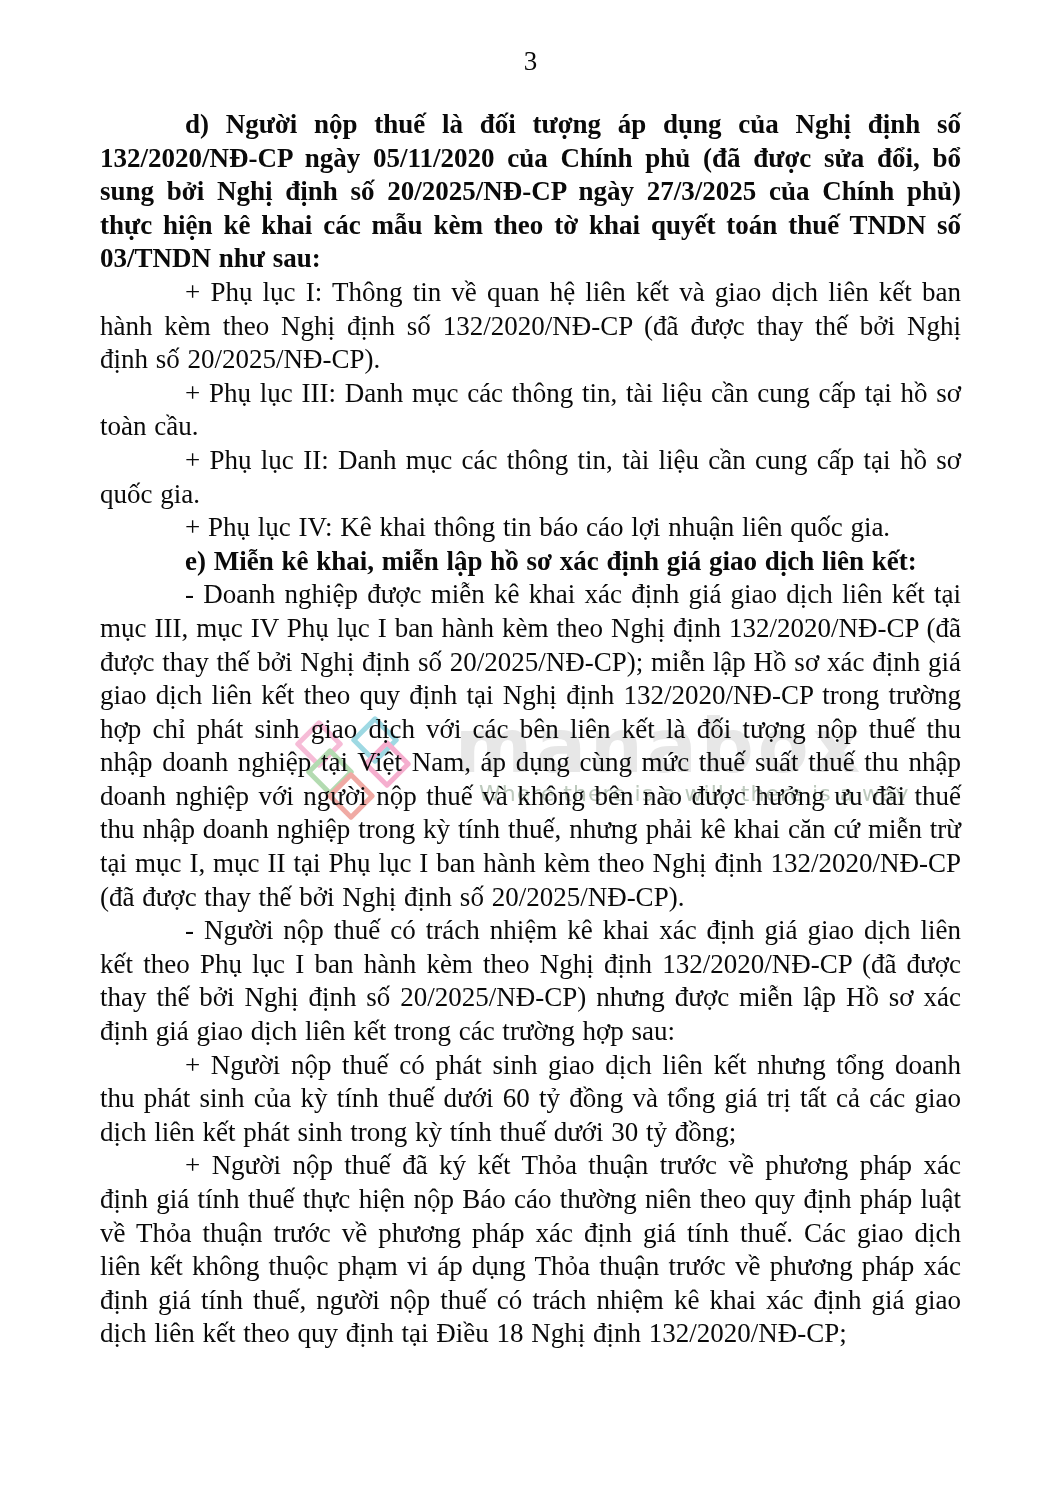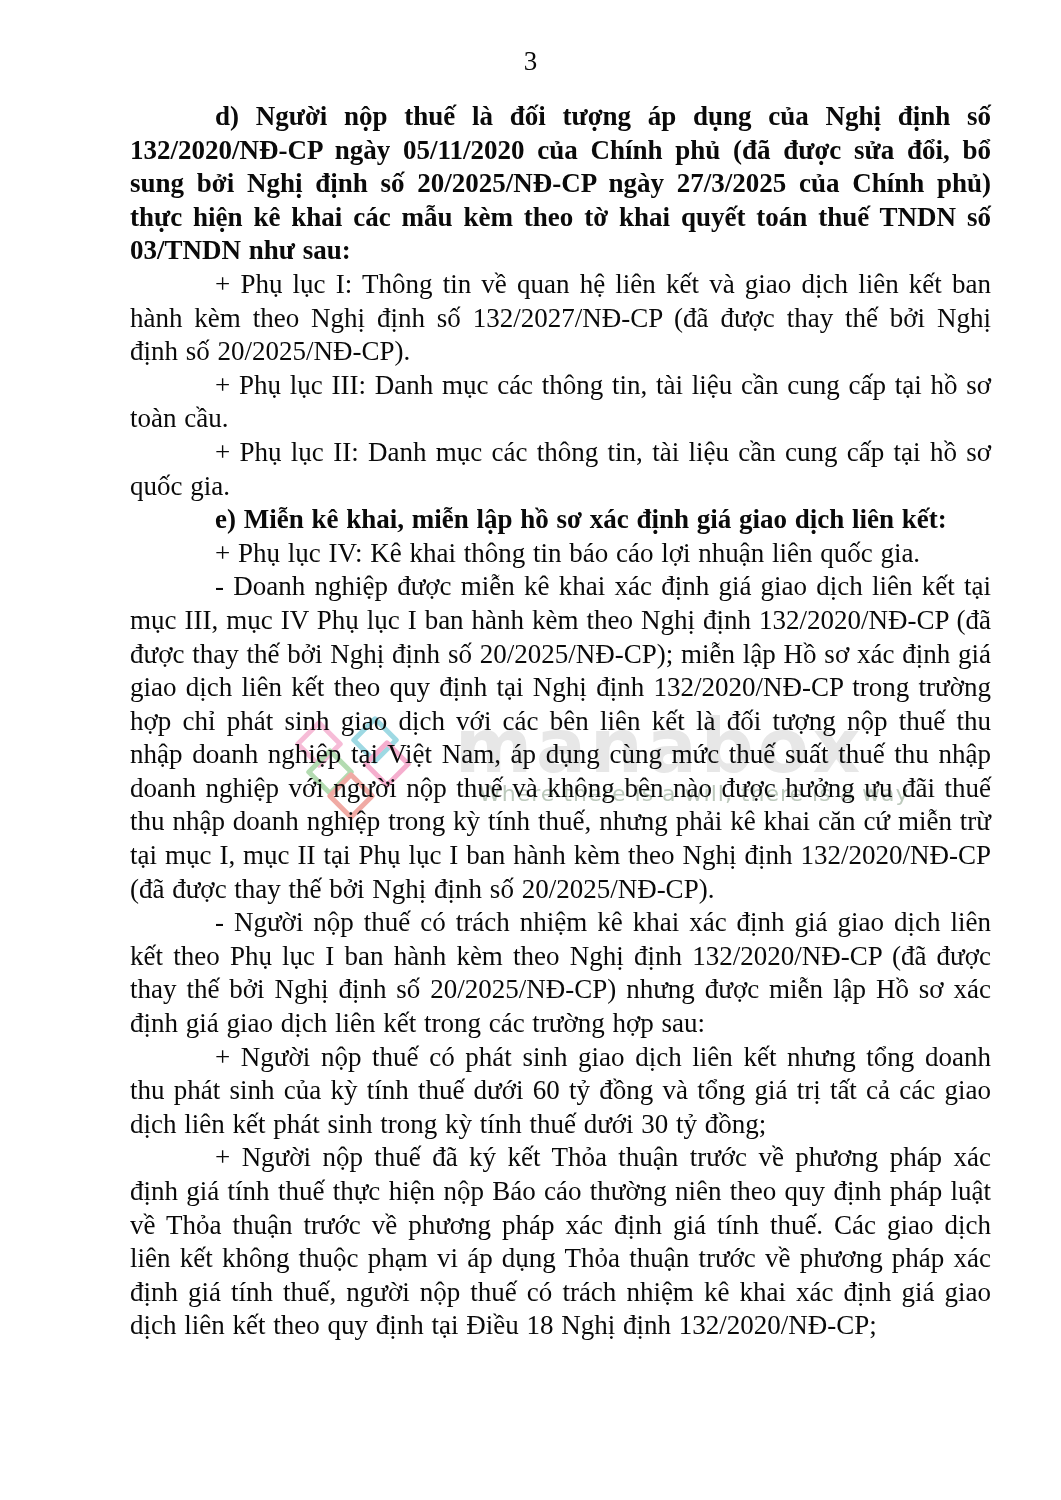--- a/index.html
+++ b/index.html
@@ -51,24 +51,23 @@
     left: 0;
     width: 100%;
     text-align: center;
     font-size: 27px;
     line-height: 32px;
     z-index: 2;
   }
   .content {
     position: absolute;
     left: 100px;
-    top: 100px;
+    top: 108px;
     width: 861px;
     z-index: 2;
-    margin-left: 30px;
   }
   p.para {
     margin: 0;
     font-size: 27px;
     line-height: 33.6px;
     text-align: justify;
     text-indent: 85px;
     word-spacing: 1px;
   }
   p.para.bold { font-weight: bold; }
@@ -91,24 +90,24 @@
     <div class="wm-text">
       <span class="wm-wordmark">manabox</span>
       <span class="wm-tagline">Where there is a will, there is a way</span>
     </div>
   </div>
 
   <div class="page-num">3</div>
 
   <div class="content">
     <p class="para bold">d) Người nộp thuế là đối tượng áp dụng của Nghị định số 132/2020/NĐ-CP ngày 05/11/2020 của Chính phủ (đã được sửa đổi, bổ sung bởi Nghị định số 20/2025/NĐ-CP ngày 27/3/2025 của Chính phủ) thực hiện kê khai các mẫu kèm theo tờ khai quyết toán thuế TNDN số 03/TNDN như sau:</p>
-    <p class="para">+ Phụ lục I: Thông tin về quan hệ liên kết và giao dịch liên kết ban hành kèm theo Nghị định số 132/2027/NĐ-CP (đã được thay thế bởi Nghị định số 20/2025/NĐ-CP).</p>
+    <p class="para">+ Phụ lục I: Thông tin về quan hệ liên kết và giao dịch liên kết ban hành kèm theo Nghị định số 132/2020/NĐ-CP (đã được thay thế bởi Nghị định số 20/2025/NĐ-CP).</p>
     <p class="para">+ Phụ lục III: Danh mục các thông tin, tài liệu cần cung cấp  tại hồ sơ toàn cầu.</p>
     <p class="para">+ Phụ lục II: Danh mục các thông tin, tài liệu cần cung cấp tại hồ sơ quốc gia.</p>
+    <p class="para">+ Phụ lục IV: Kê khai thông tin báo cáo lợi nhuận liên quốc gia.</p>
     <p class="para bold">e) Miễn kê khai, miễn lập hồ sơ xác định giá giao dịch liên kết:</p>
-    <p class="para">+ Phụ lục IV: Kê khai thông tin báo cáo lợi nhuận liên quốc gia.</p>
     <p class="para">- Doanh nghiệp được miễn kê khai xác định giá giao dịch liên kết tại mục III, mục IV Phụ lục I ban hành kèm theo Nghị định 132/2020/NĐ-CP (đã được thay thế bởi Nghị định số 20/2025/NĐ-CP); miễn lập Hồ sơ xác định giá giao dịch liên kết theo quy định tại Nghị định 132/2020/NĐ-CP trong trường hợp chỉ phát sinh giao dịch với các bên liên kết là đối tượng nộp thuế thu nhập doanh nghiệp tại Việt Nam, áp dụng cùng mức thuế suất thuế thu nhập doanh nghiệp với người nộp thuế và không bên nào được hưởng ưu đãi thuế thu nhập doanh nghiệp trong kỳ tính thuế, nhưng phải kê khai căn cứ miễn trừ tại mục I, mục II tại Phụ lục I ban hành kèm theo Nghị định 132/2020/NĐ-CP (đã được thay thế bởi Nghị định số 20/2025/NĐ-CP).</p>
     <p class="para">- Người nộp thuế có trách nhiệm kê khai xác định giá giao dịch liên kết theo Phụ lục I ban hành kèm theo Nghị định 132/2020/NĐ-CP (đã được thay thế bởi Nghị định số 20/2025/NĐ-CP) nhưng được miễn lập Hồ sơ xác định giá giao dịch liên kết trong các trường hợp sau:</p>
     <p class="para">+ Người nộp thuế có phát sinh giao dịch liên kết nhưng tổng doanh thu phát sinh của kỳ tính thuế dưới 60 tỷ đồng và tổng giá trị tất cả các giao dịch liên kết phát sinh trong kỳ tính thuế dưới 30 tỷ đồng;</p>
     <p class="para">+ Người nộp thuế đã ký kết Thỏa thuận trước về phương pháp xác định giá tính thuế thực hiện nộp Báo cáo thường niên theo quy định pháp luật về Thỏa thuận trước về phương pháp xác định giá tính thuế. Các giao dịch liên kết không thuộc phạm vi áp dụng Thỏa thuận trước về phương pháp xác định giá tính thuế, người nộp thuế có trách nhiệm kê khai xác định giá giao dịch liên kết theo quy định tại Điều 18 Nghị định 132/2020/NĐ-CP;</p>
   </div>
 
 </div>
 
 </body></html>

